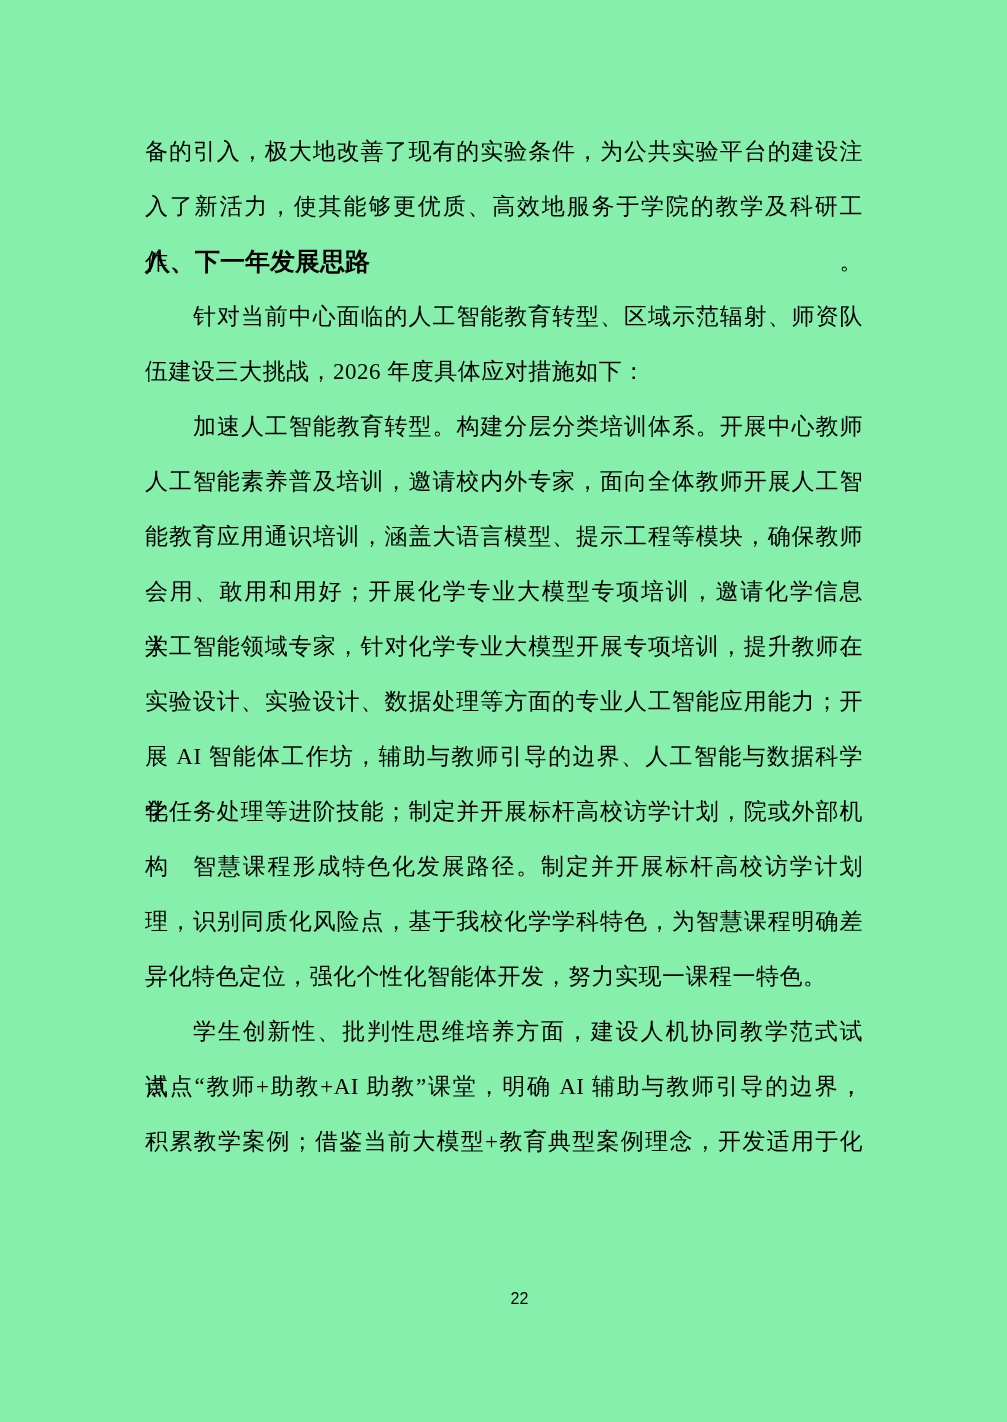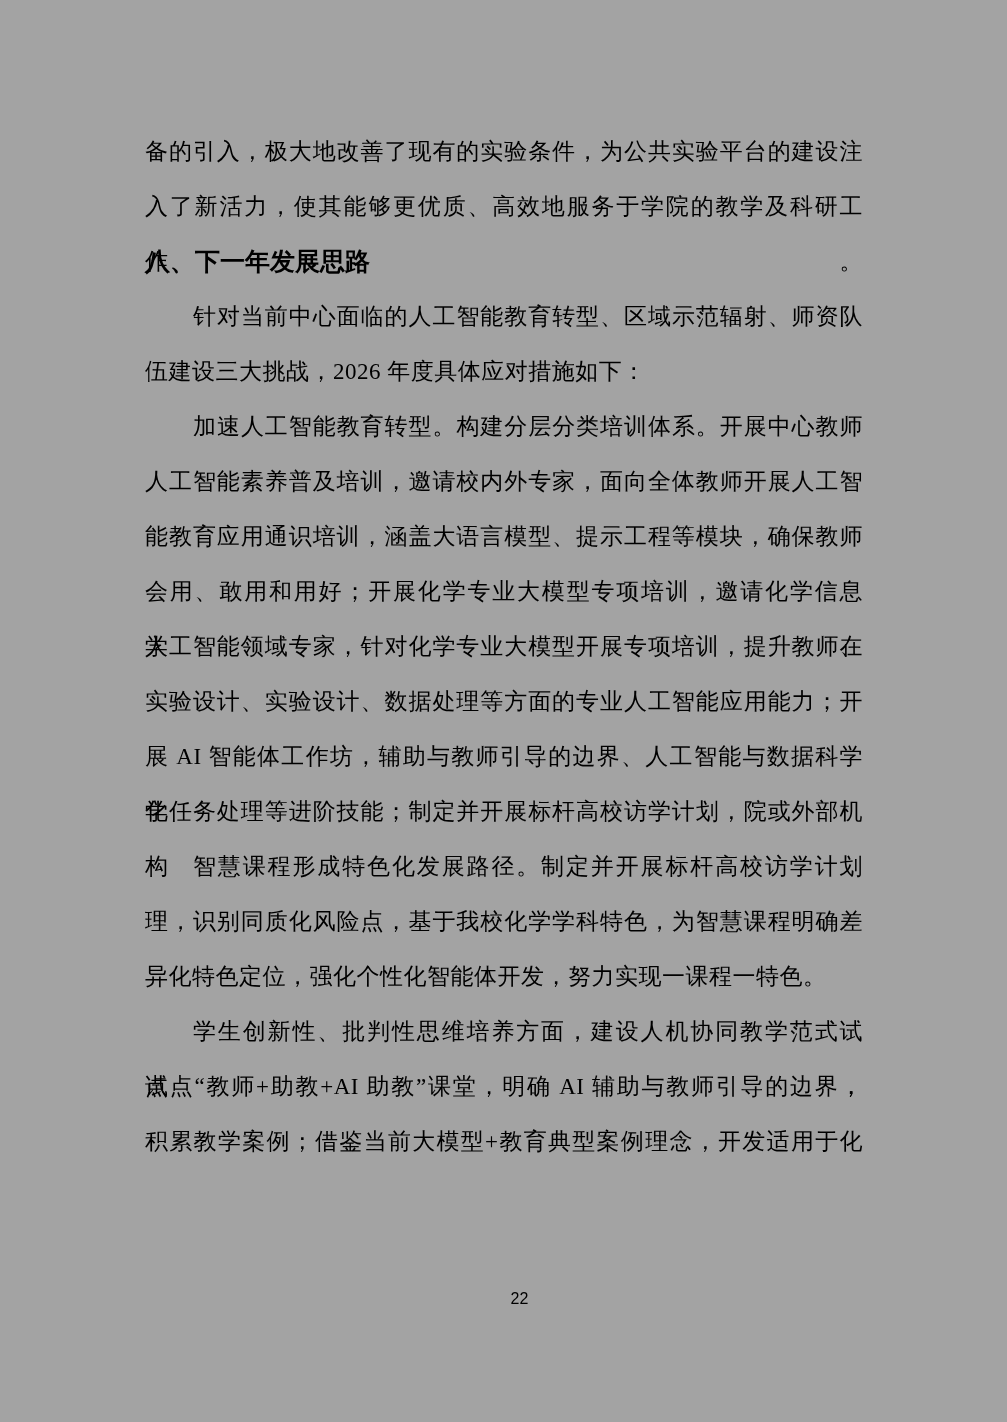--- a/index.html
+++ b/index.html
@@ -4,21 +4,21 @@
 <style>
   html, body {
     margin: 0;
     padding: 0;
     background: #ffffff;
   }
   .page {
     position: relative;
     width: 1007px;
     height: 1422px;
-    background: #a3a3a3;
+    background: #86efac;
     color: #000000;
     font-family: "Liberation Serif", serif;
     overflow: hidden;
   }
   .content {
     position: absolute;
     left: 145px;
     top: 124px;
     width: 718px;
   }

